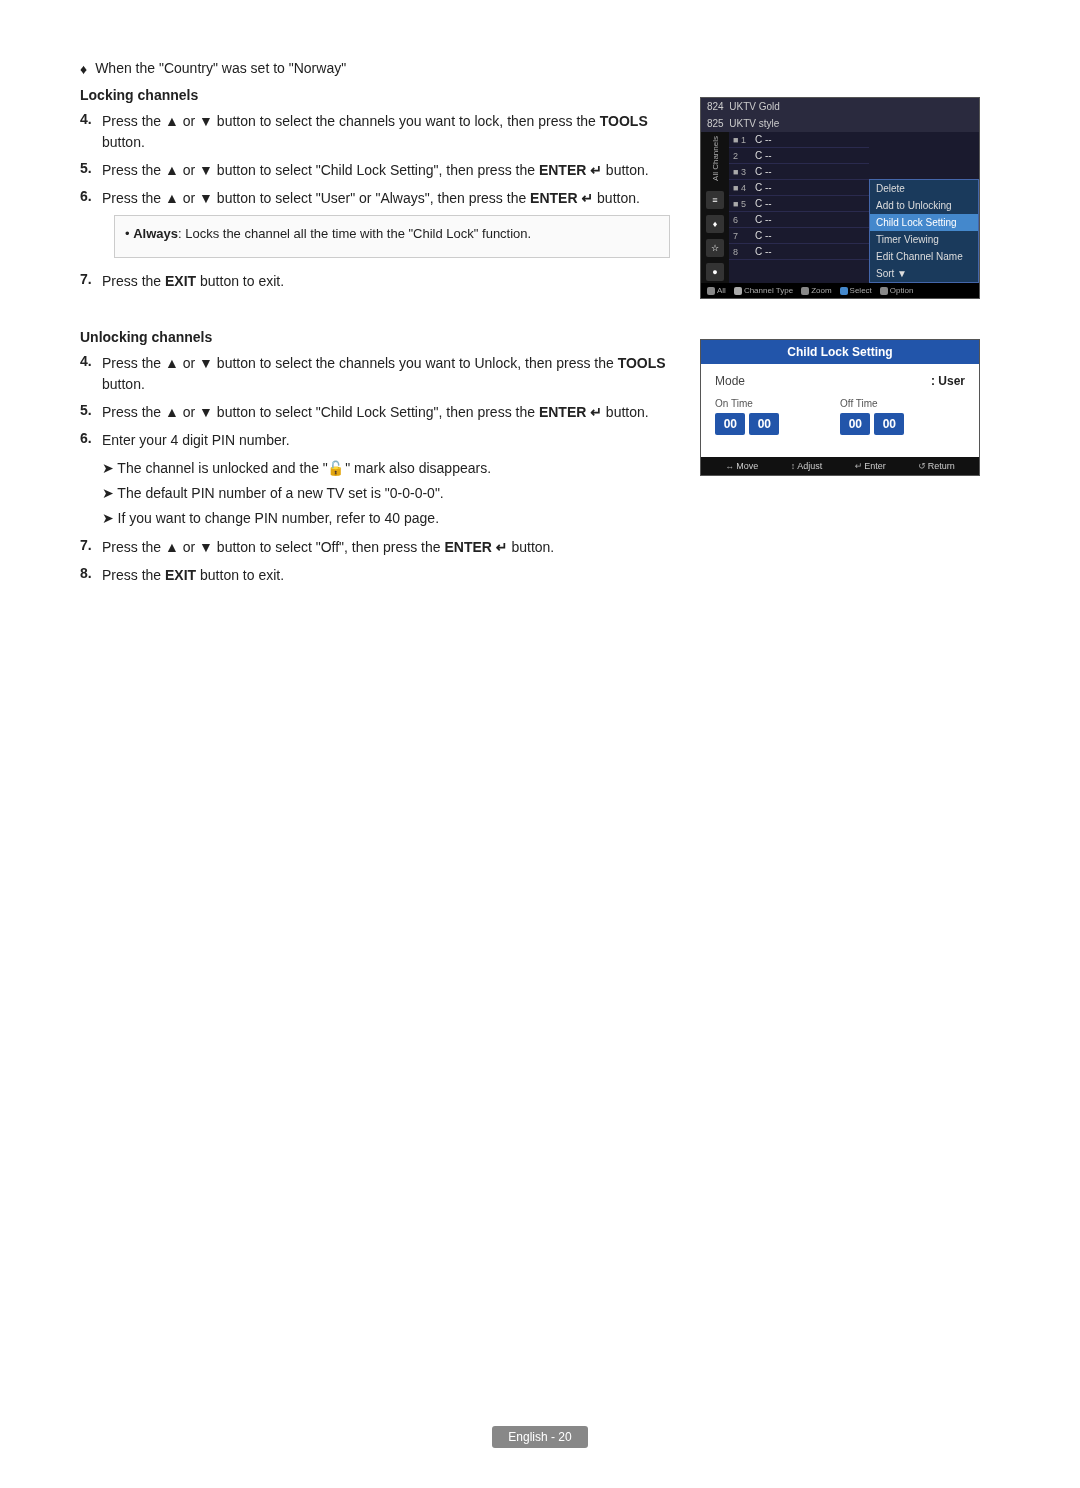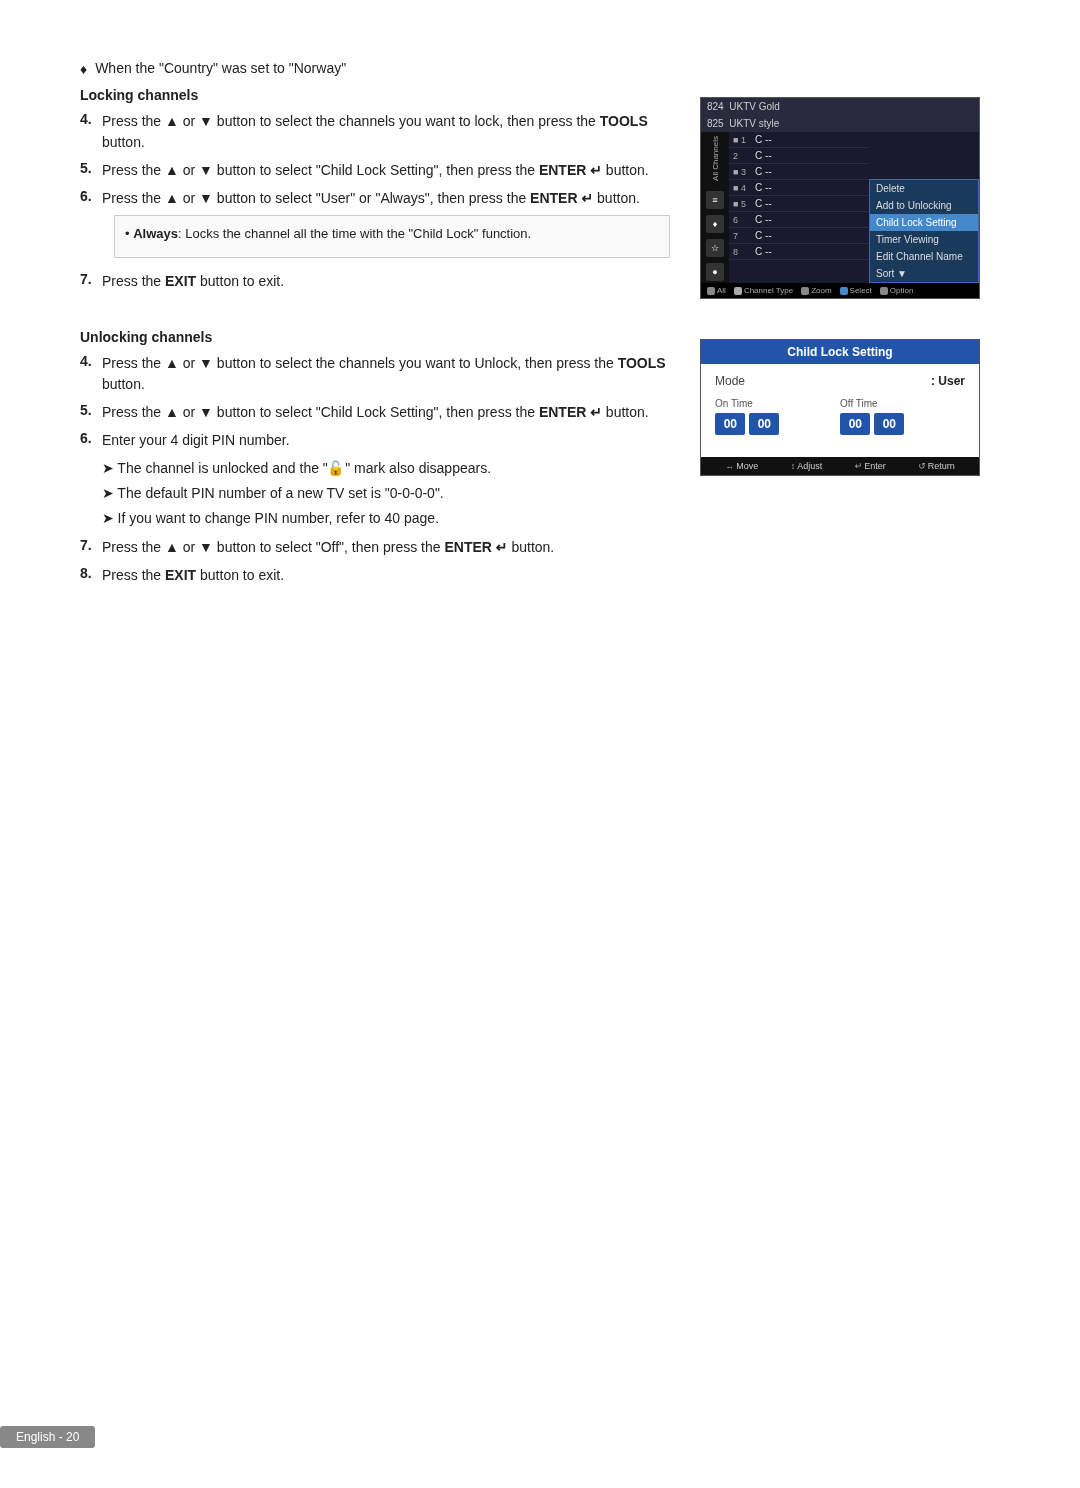--- a/index.html
+++ b/index.html
@@ -311,20 +311,21 @@
     .cls-btn-icon {
       font-size: 9px;
       color: #aaa;
     }
 
     .page-footer {
       position: absolute;
       bottom: 40px;
       left: 0;
       right: 0;
+      text-align: center;
     }
 
     .footer-badge {
       display: inline-block;
       background: #888;
       color: #fff;
       font-size: 12px;
       padding: 4px 16px;
       border-radius: 3px;
     }

